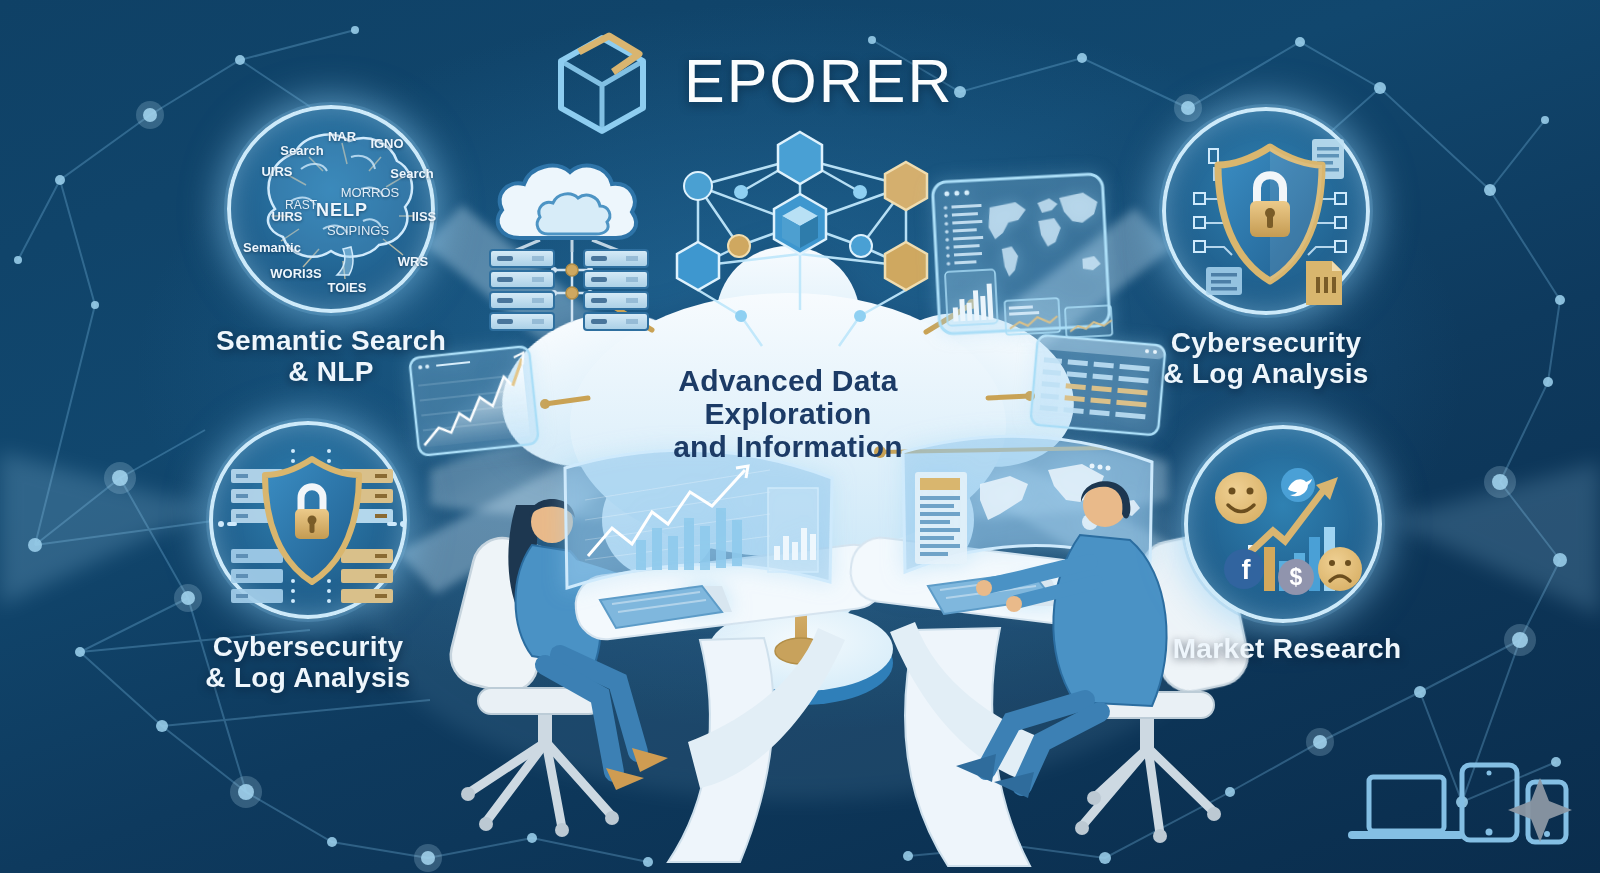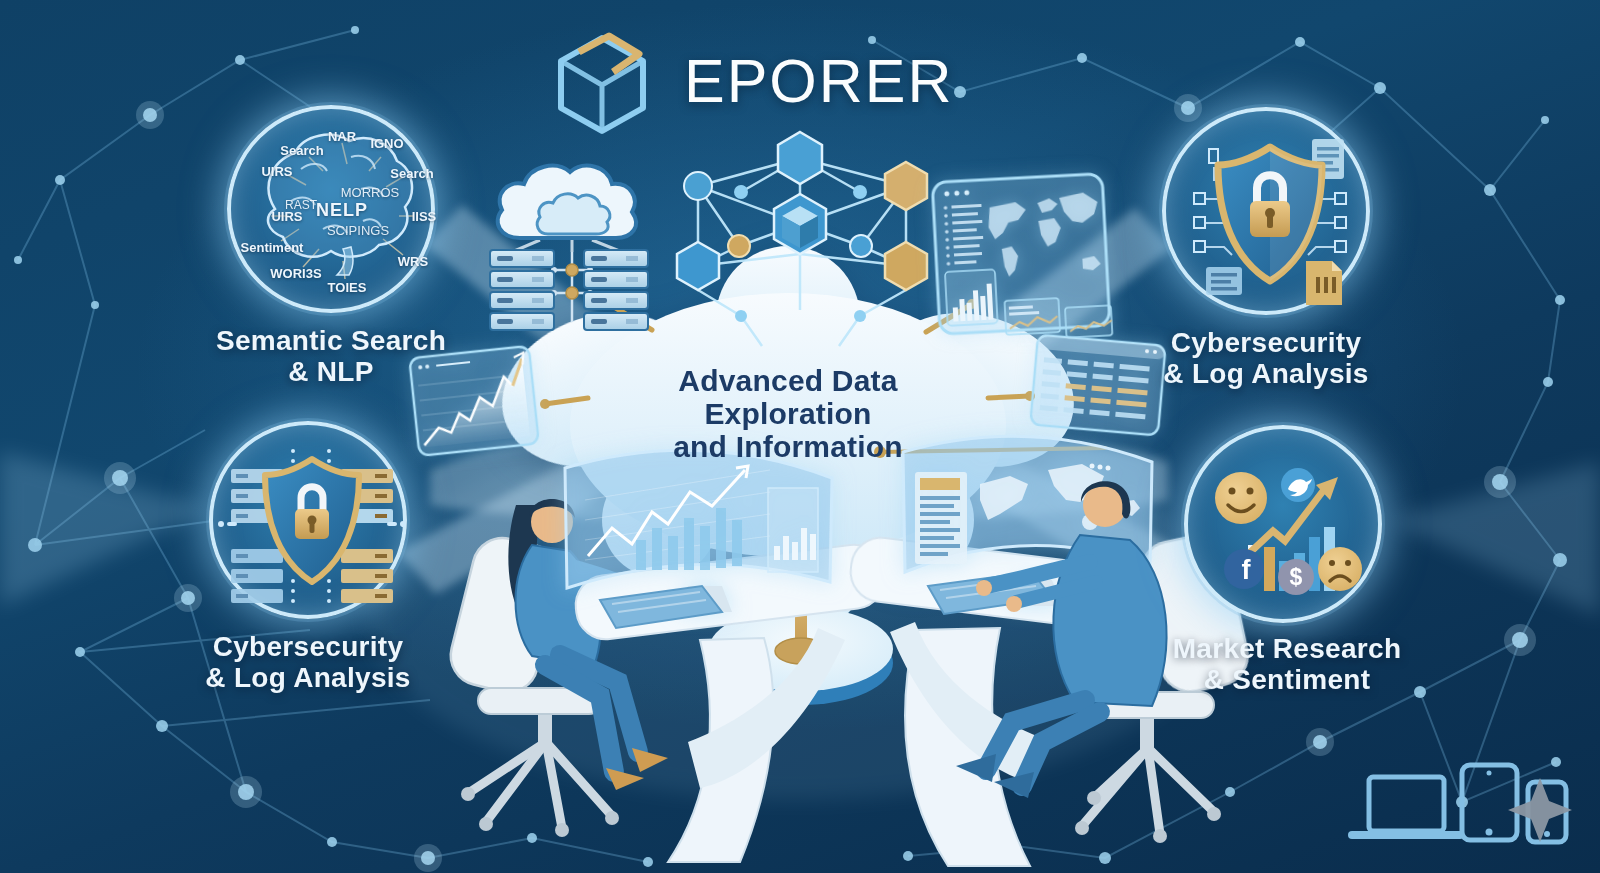--- a/index.html
+++ b/index.html
@@ -521,21 +521,21 @@
     <span class="word" style="left:71px;top:41px;">Search</span>
     <span class="word" style="left:156px;top:34px;">IGNO</span>
     <span class="word" style="left:46px;top:62px;">UIRS</span>
     <span class="word" style="left:181px;top:64px;">Search</span>
     <span class="word inner" style="left:135px;top:83px;">MORROS</span>
     <span class="word inner sm" style="left:66px;top:96px;">RAST</span>
     <span class="word big" style="left:111px;top:101px;">NELP</span>
     <span class="word" style="left:36px;top:107px;margin-left:20px;">UIRS</span>
     <span class="word" style="left:193px;top:107px;">IISS</span>
     <span class="word inner" style="left:123px;top:121px;">SCIPINGS</span>
-    <span class="word" style="left:41px;top:138px;">Sentiment</span>
+    <span class="word" style="left:41px;top:138px;">Semantic</span>
     <span class="word" style="left:182px;top:152px;">WRS</span>
     <span class="word" style="left:65px;top:164px;">WORI3S</span>
     <span class="word" style="left:116px;top:178px;">TOIES</span>
   </div>
   <div class="feature-label" style="left:171px;top:326px;width:320px;">
     <span>Semantic Search</span>
     <span>&amp; NLP</span>
   </div>
 
   <div class="node-circle" style="left:1162px;top:107px;width:208px;height:208px;">
@@ -700,21 +700,20 @@
       <g>
         <circle cx="152" cy="140" r="22" fill="url(#goldFace)"></circle>
         <circle cx="144" cy="134" r="3" fill="#6b4e1e"></circle>
           <circle cx="160" cy="134" r="3" fill="#6b4e1e"></circle>
         <path d="M142,152 Q152,142 162,152" stroke="#6b4e1e" stroke-width="3.5" fill="none" stroke-linecap="round"></path>
       </g>
     </svg>
   </div>
   <div class="feature-label" style="left:1127px;top:634px;width:320px;">
     <span>Market Research</span>
-    <span>&amp; Sentiment</span>
   </div>
 
   <svg class="abs" style="left:1325px;top:735px" width="260" height="130" viewBox="0 0 260 130">
     <g stroke="#84bfe4" stroke-width="5" fill="none">
       <g>
         <rect x="44" y="42" width="75" height="54" rx="4"></rect>
         <path d="M27,100 L135,100" stroke-width="8" stroke-linecap="round"></path>
       </g>
       <g>
         <rect x="137" y="30" width="55" height="75" rx="8"></rect>

